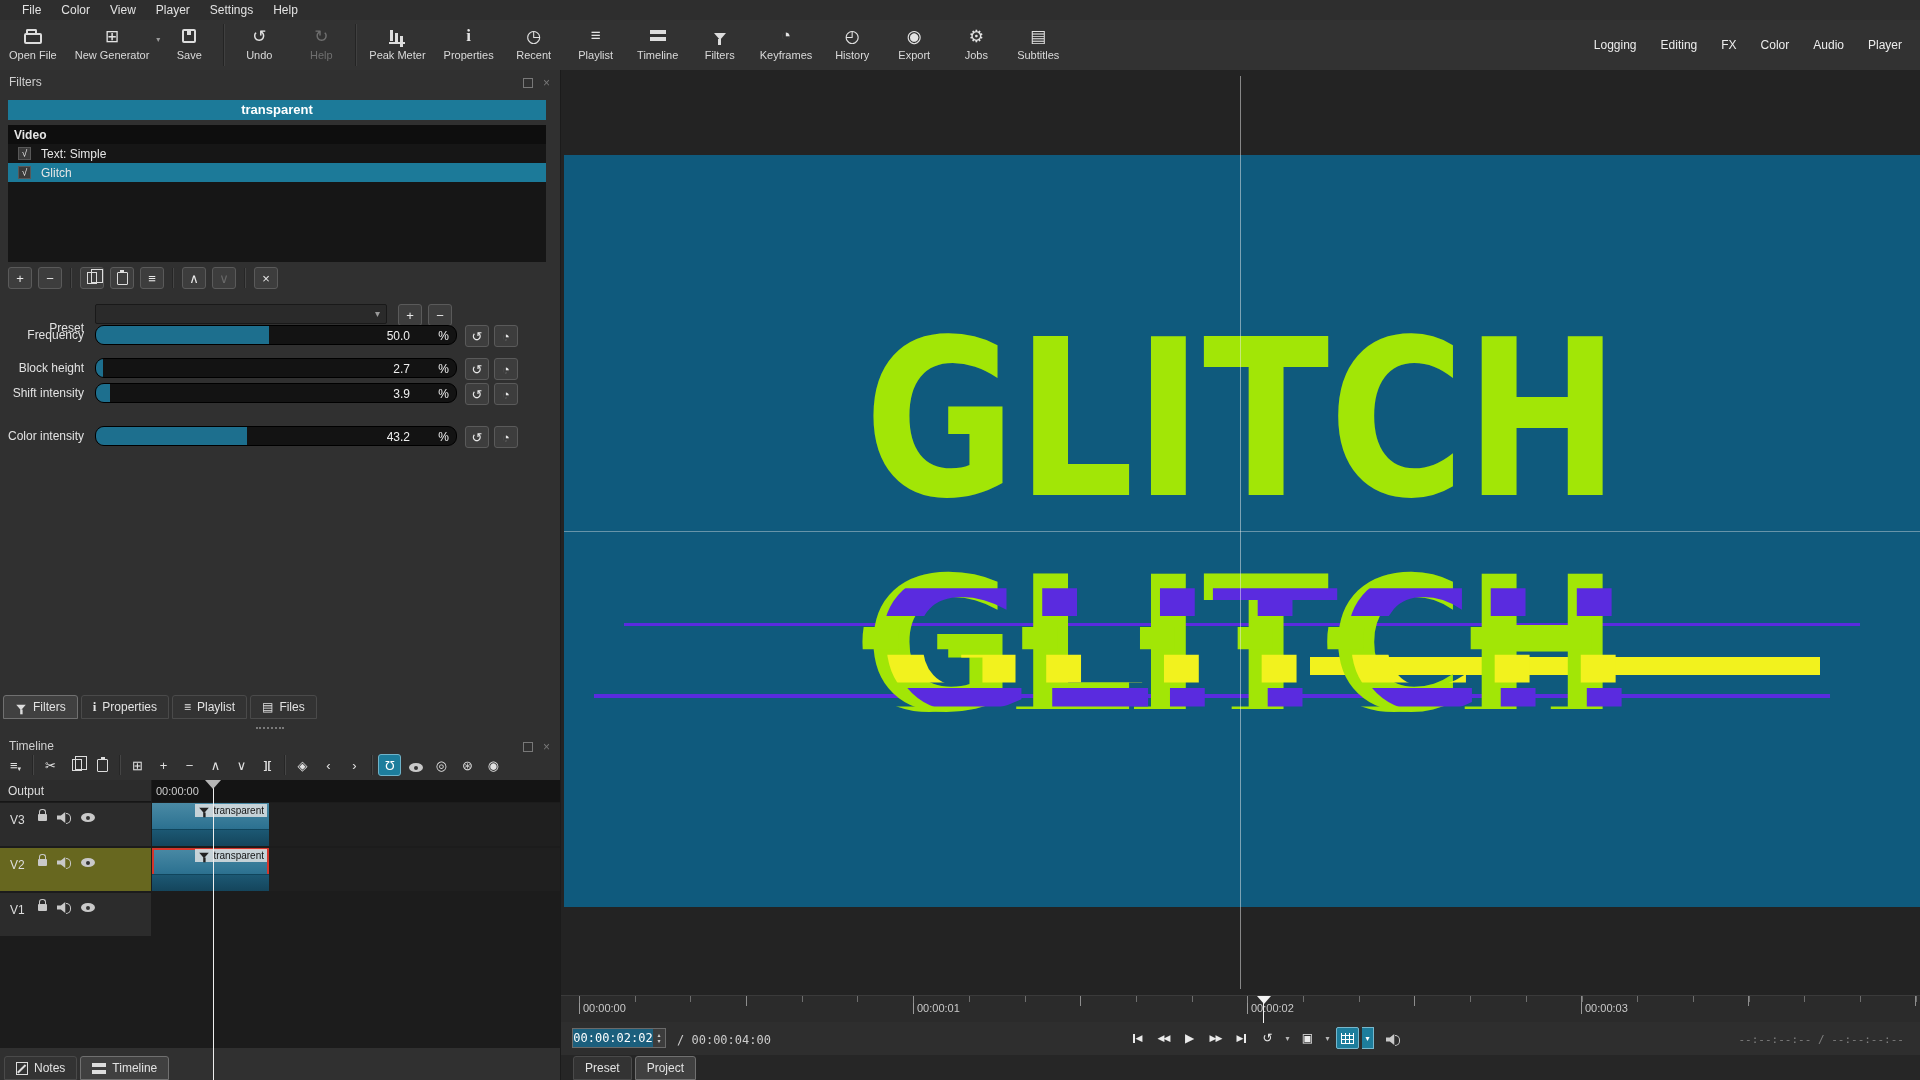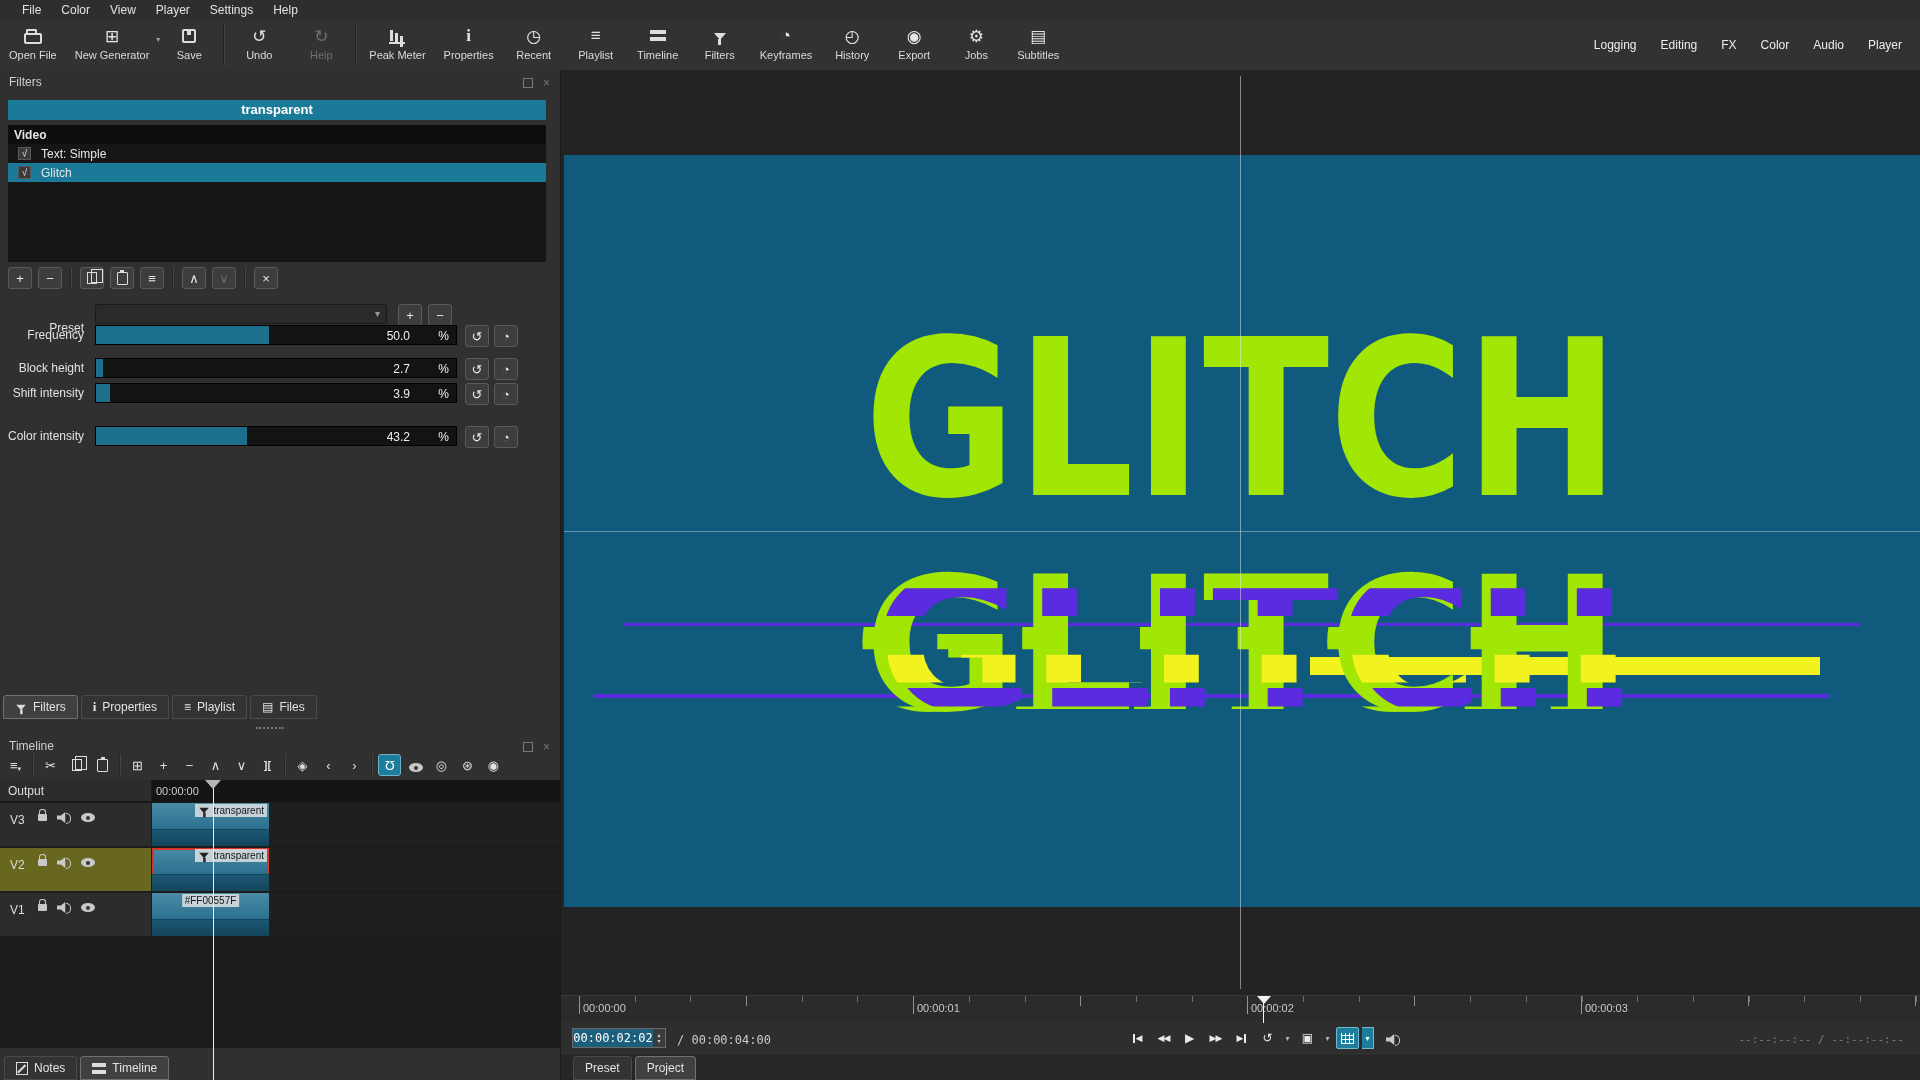--- a/index.html
+++ b/index.html
@@ -70,21 +70,21 @@
   .frow.head{background:#0e0e0e;font-weight:bold;padding-left:6px}
   .frow .cb{width:13px;height:13px;background:#3a3a3a;border:1px solid #585858;margin:0 10px;font-size:10px;
             line-height:12px;text-align:center;color:#e6e6e6;box-sizing:border-box}
   .frow.sel{background:#1c7a99}
   .fops{position:absolute;left:8px;top:197px;display:flex;gap:6px;align-items:center}
   .plab{position:absolute;left:0;width:84px;text-align:right;color:#e2e2e2}
   .combo{position:absolute;left:95px;width:292px;height:20px;background:#2a2a2a;border:1px solid #191919;border-radius:2px;box-sizing:border-box}
   .combo .caret{position:absolute;right:6px;top:3px;color:#9a9a9a;font-size:10px}
   .param{position:absolute;left:0;right:0;height:20px}
   .slider{position:absolute;left:95px;width:362px;height:20px;background:#131313;border:1px solid #000;
-          border-radius:0;overflow:hidden;box-sizing:border-box}
+          border-radius:9px;overflow:hidden;box-sizing:border-box}
   .fill{height:100%;background:#1d6f8e}
   .pv{position:absolute;right:46px;top:3px;color:#f0f0f0}
   .pu{position:absolute;right:7px;top:3px;color:#f0f0f0}
   .rbtn{position:absolute;left:465px;top:0}
   .kbtn{position:absolute;left:494px;top:0}
   .dtabs{display:flex;gap:3px}
   .dtab{height:24px;display:flex;gap:6px;align-items:center;padding:0 11px;border:1px solid #4a4a4a;
         border-radius:3px 3px 0 0;background:#333;color:#e2e2e2;box-sizing:border-box}
   .dtab.active{background:#404040;border-color:#707070}
   .dots{position:absolute;left:256px;top:657px;width:28px;border-bottom:2px dotted #7a7a7a}
@@ -528,28 +528,20 @@
       <div class="vrow" style="top:113px">
         <div class="thead">
           <span class="tname">V1</span>
           <span class="ic ic-lock"></span>
           <span style="display:flex">
               <span class="ic ic-speaker"></span>
               <span class="spk-wave"></span>
             </span>
           <span class="ic ic-eye"></span>
         </div>
-        <div class="lane">
-          <div class="clip">
-            <div class="sub"></div>
-            <div class="chip center">
-              <span>#FF00557F</span>
-            </div>
-          </div>
-        </div>
       </div>
     </div>
 
     <div class="tlph-tri"></div>
     <div class="tlplayhead"></div>
 
     <div class="bltabs">
       <div class="dtab">
         <span class="ic ic-note"></span>
         <span>Notes</span>

